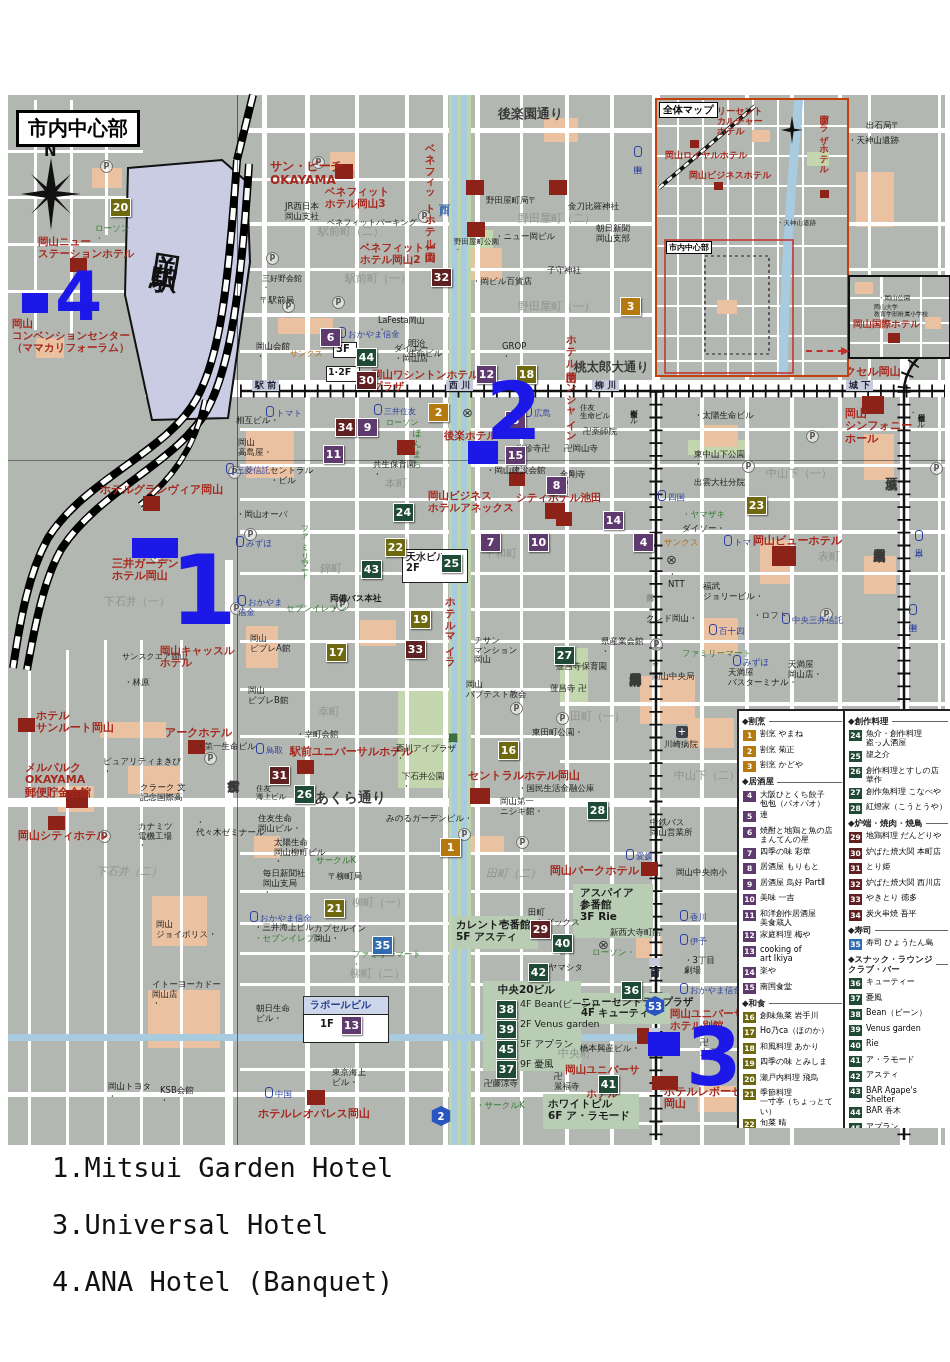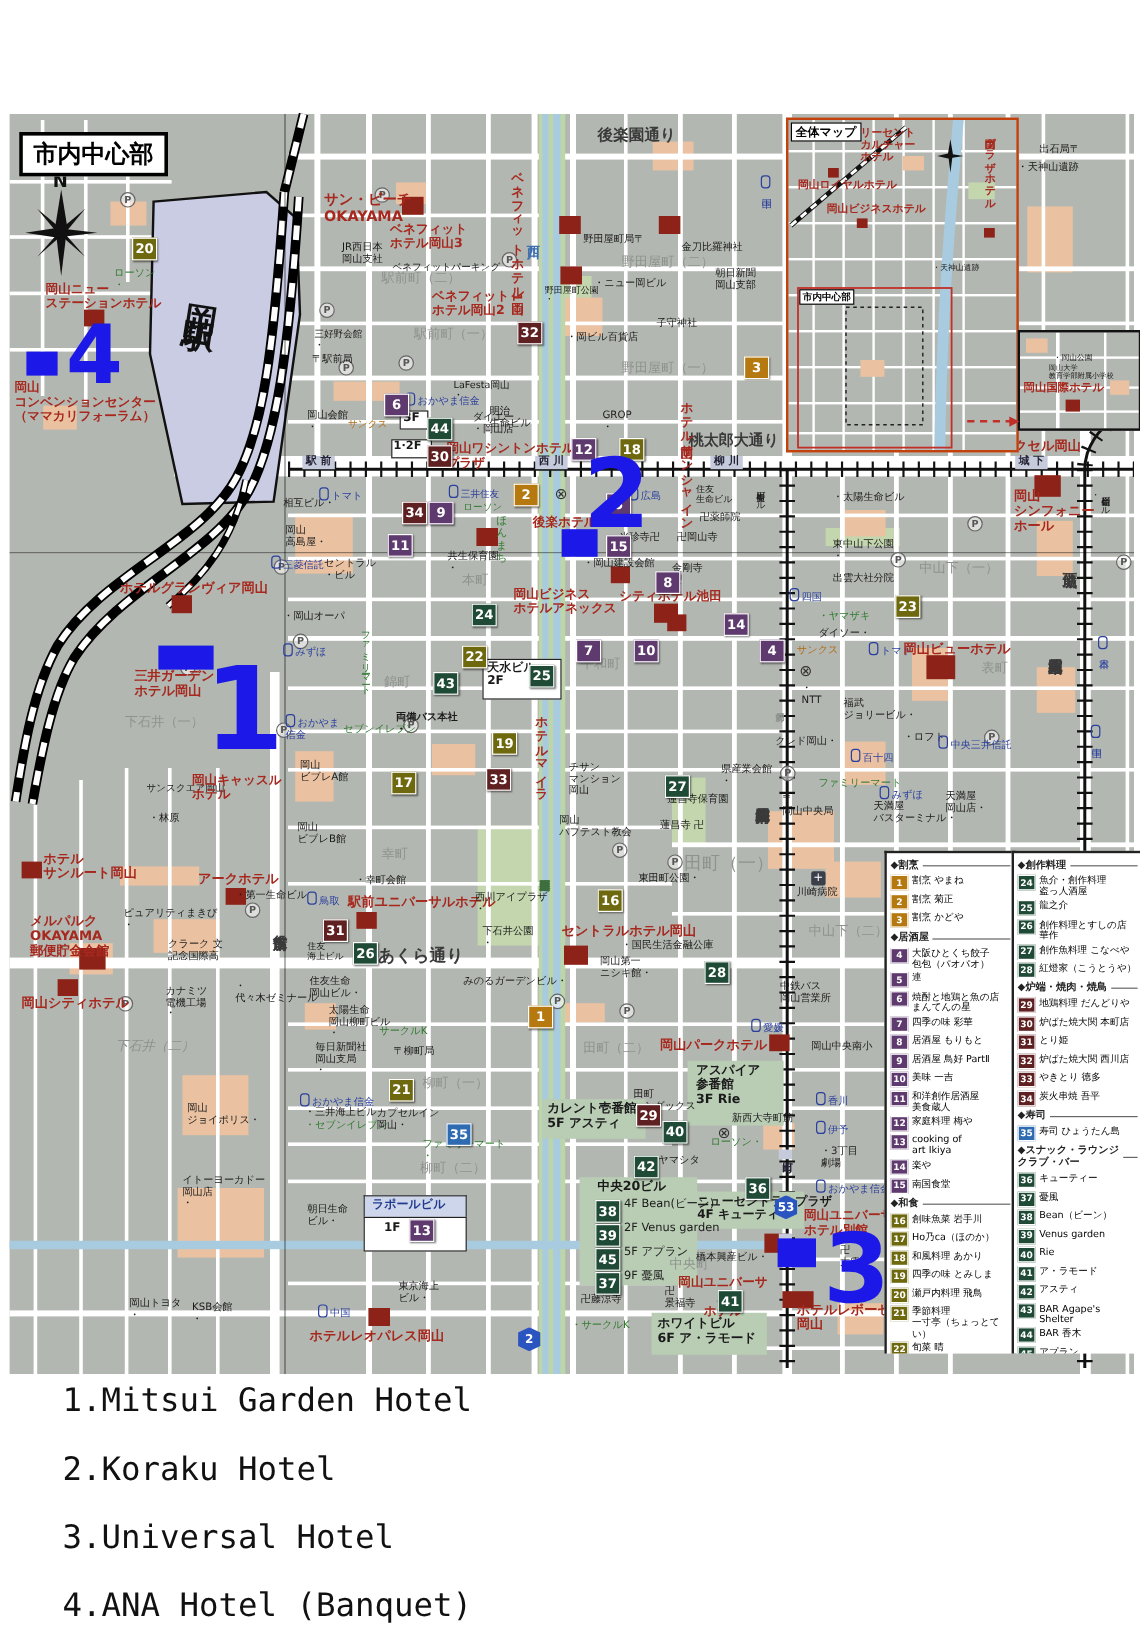--- a/index.html
+++ b/index.html
@@ -386,21 +386,21 @@
       <div class="lbl " style="left: 250px; top: 634px;">岡山
 ビブレA館</div>
       <div class="lbl red v" style="left: 444px; top: 590px; font-size: 10.5px;">ホテルマイラ</div>
       <div class="lbl " style="left: 474px; top: 636px;">チサン
 マンション
 岡山</div>
       <div class="lbl " style="left: 466px; top: 680px;">岡山
 バプテスト教会</div>
       <div class="lbl " style="left: 556px; top: 662px;">蓮昌寺保育園</div>
       <div class="lbl " style="left: 550px; top: 684px;">蓮昌寺 卍</div>
-      <div class="lbl gray" style="left: 570px; top: 711px; font-size: 15px;">田町（一）</div>
+      <div class="lbl gray" style="left: 570px; top: 711px; font-size: 11px;">田町（一）</div>
       <div class="lbl street v" style="left: 628px; top: 664px; font-size: 12px;">岡電清輝橋線</div>
       <div class="lbl park-t v" style="left: 448px; top: 726px; font-size: 9px;">西川緑道公園</div>
       <div class="lbl " style="left: 532px; top: 728px;">東田町公園・</div>
       <div class="lbl red" style="left: 36px; top: 710px; font-size: 11px;">ホテル
 サンルート岡山</div>
       <div class="lbl red" style="left: 165px; top: 727px; font-size: 11px;">アークホテル</div>
       <div class="lbl " style="left: 103px; top: 757px;">ピュアリティまきび
 ・</div>
       <div class="lbl " style="left: 196px; top: 742px;">・第一生命ビル</div>
       <div class="lbl red" style="left: 25px; top: 762px; font-size: 11px;">メルパルク
@@ -441,21 +441,21 @@
 岡山営業所</div>
       <div class="lbl " style="left: 274px; top: 838px;">太陽生命
 岡山柳町ビル
 ・</div>
       <div class="lbl green" style="left: 316px; top: 856px;">サークルK</div>
       <div class="lbl " style="left: 328px; top: 872px;">〒柳町局</div>
       <div class="lbl " style="left: 263px; top: 869px;">毎日新聞社
 岡山支局
 ・</div>
       <div class="lbl gray" style="left: 352px; top: 897px; font-size: 11px;">柳町（一）</div>
-      <div class="lbl gray" style="left: 486px; top: 868px; font-size: 11px;">田町（二）</div>
+      <div class="lbl gray" style="left: 486px; top: 868px; font-size: 11px; font-style: italic;">田町（二）</div>
       <div class="lbl red" style="left: 550px; top: 865px; font-size: 11px;">岡山パークホテル</div>
       <div class="lbl blue" style="left: 626px; top: 849px;"><span class="bic"></span>愛媛</div>
       <div class="lbl " style="left: 676px; top: 868px;">岡山中央南小</div>
       <div class="lbl " style="left: 664px; top: 740px;">川崎病院</div>
       <div class="lbl " style="left: 528px; top: 908px;">田町
 ・シグックス</div>
       <div class="lbl  b" style="left: 580px; top: 887px; font-size: 10.5px;">アスパイア
 参番館
 3F Rie</div>
       <div class="lbl  b" style="left: 456px; top: 919px; font-size: 10.5px;">カレント壱番館
@@ -888,18 +888,17 @@
         <div class="txt">BAR 香木</div>
       </div>
       <div class="leg-item">
         <div class="badge sm snack">45</div>
         <div class="txt">アプラン</div>
       </div>
     </div>
 
   <div id="hotel-list">
       <div class="hl-item">1.Mitsui Garden Hotel</div>
-      <div class="hl-item">2.Koraku Hotel</div>
       <div class="hl-item">3.Universal Hotel</div>
       <div class="hl-item">4.ANA Hotel (Banquet)</div>
     </div>
 
 </div>
 
 </body></html>

